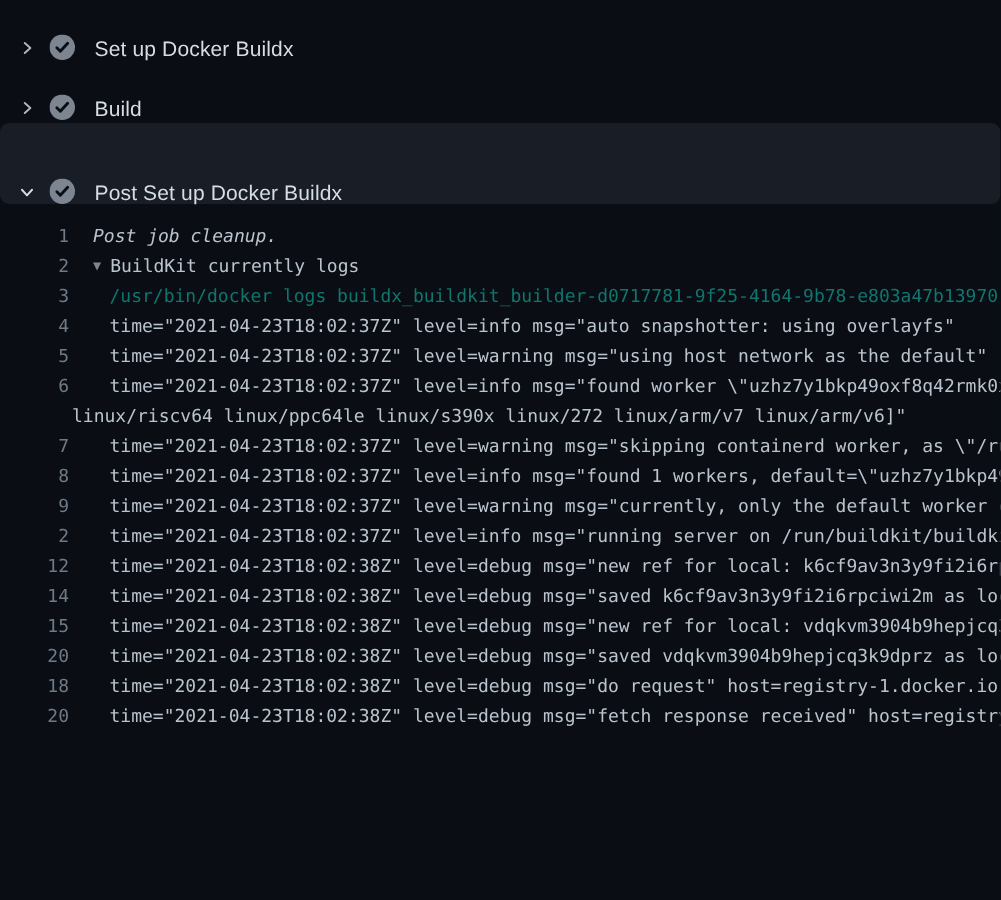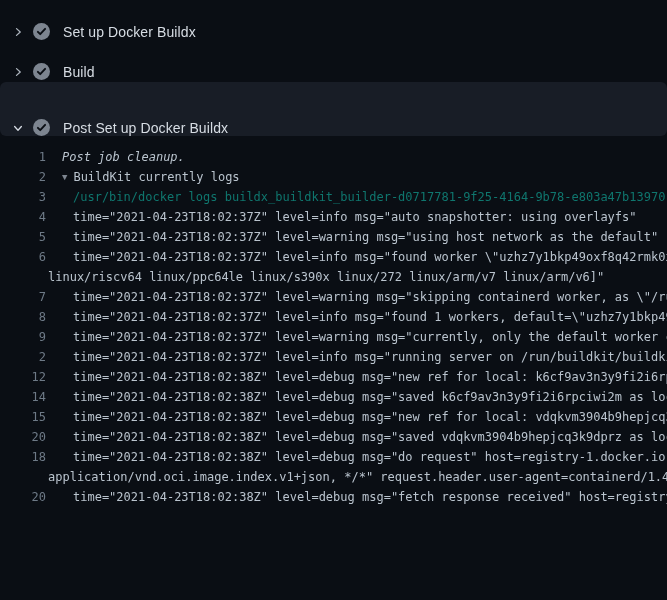--- a/index.html
+++ b/index.html
@@ -136,17 +136,16 @@
       <div class="log-row wrap"><span class="ln"></span><span class="ltext">linux/riscv64 linux/ppc64le linux/s390x linux/272 linux/arm/v7 linux/arm/v6]"</span></div>
       <div class="log-row group"><span class="ln">7</span><span class="ltext">time="2021-04-23T18:02:37Z" level=warning msg="skipping containerd worker, as \"/run</span></div>
       <div class="log-row group"><span class="ln">8</span><span class="ltext">time="2021-04-23T18:02:37Z" level=info msg="found 1 workers, default=\"uzhz7y1bkp49o</span></div>
       <div class="log-row group"><span class="ln">9</span><span class="ltext">time="2021-04-23T18:02:37Z" level=warning msg="currently, only the default worker ca</span></div>
       <div class="log-row group"><span class="ln">2</span><span class="ltext">time="2021-04-23T18:02:37Z" level=info msg="running server on /run/buildkit/buildkit</span></div>
       <div class="log-row group"><span class="ln">12</span><span class="ltext">time="2021-04-23T18:02:38Z" level=debug msg="new ref for local: k6cf9av3n3y9fi2i6rpc</span></div>
       <div class="log-row group"><span class="ln">14</span><span class="ltext">time="2021-04-23T18:02:38Z" level=debug msg="saved k6cf9av3n3y9fi2i6rpciwi2m as loca</span></div>
       <div class="log-row group"><span class="ln">15</span><span class="ltext">time="2021-04-23T18:02:38Z" level=debug msg="new ref for local: vdqkvm3904b9hepjcq3k</span></div>
       <div class="log-row group"><span class="ln">20</span><span class="ltext">time="2021-04-23T18:02:38Z" level=debug msg="saved vdqkvm3904b9hepjcq3k9dprz as loca</span></div>
       <div class="log-row group"><span class="ln">18</span><span class="ltext">time="2021-04-23T18:02:38Z" level=debug msg="do request" host=registry-1.docker.io r</span></div>
-      <div class="log-row wrap"><span class="ln"></span><span class="ltext">application/vnd.oci.image.index.v1+json, */*" request.header.user-agent=containerd/1.4</span></div>
       <div class="log-row group"><span class="ln">20</span><span class="ltext">time="2021-04-23T18:02:38Z" level=debug msg="fetch response received" host=registry-</span></div>
     </div>
 
 </div>
 
 </body></html>

